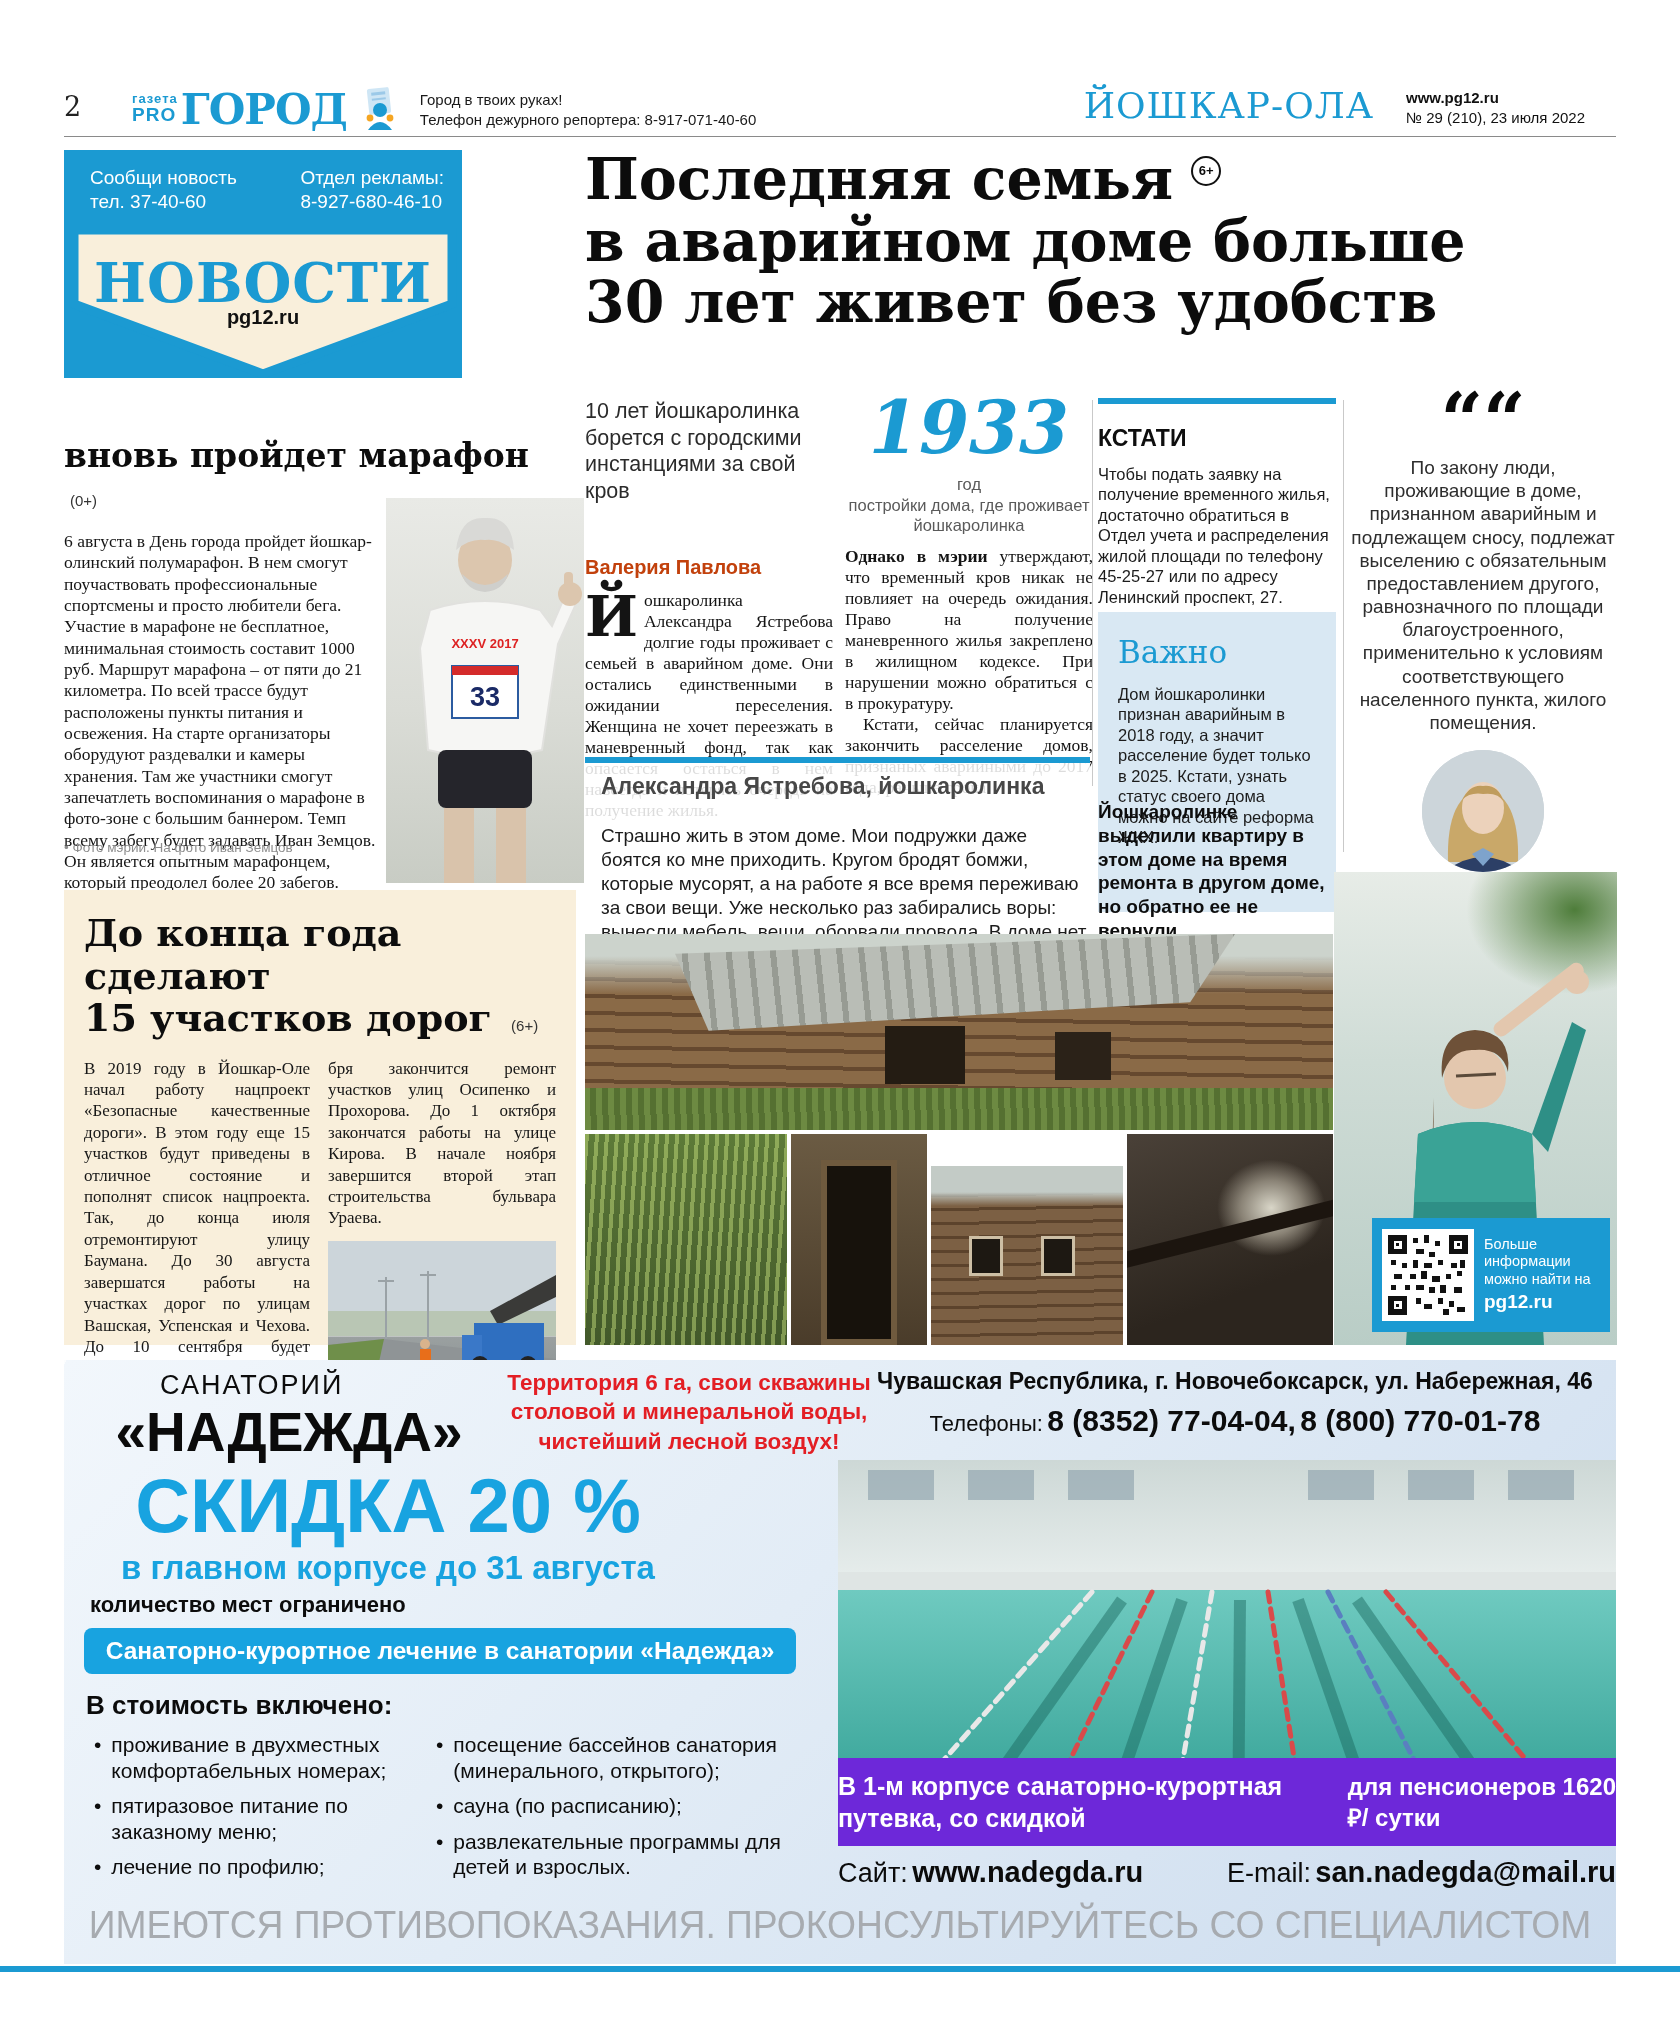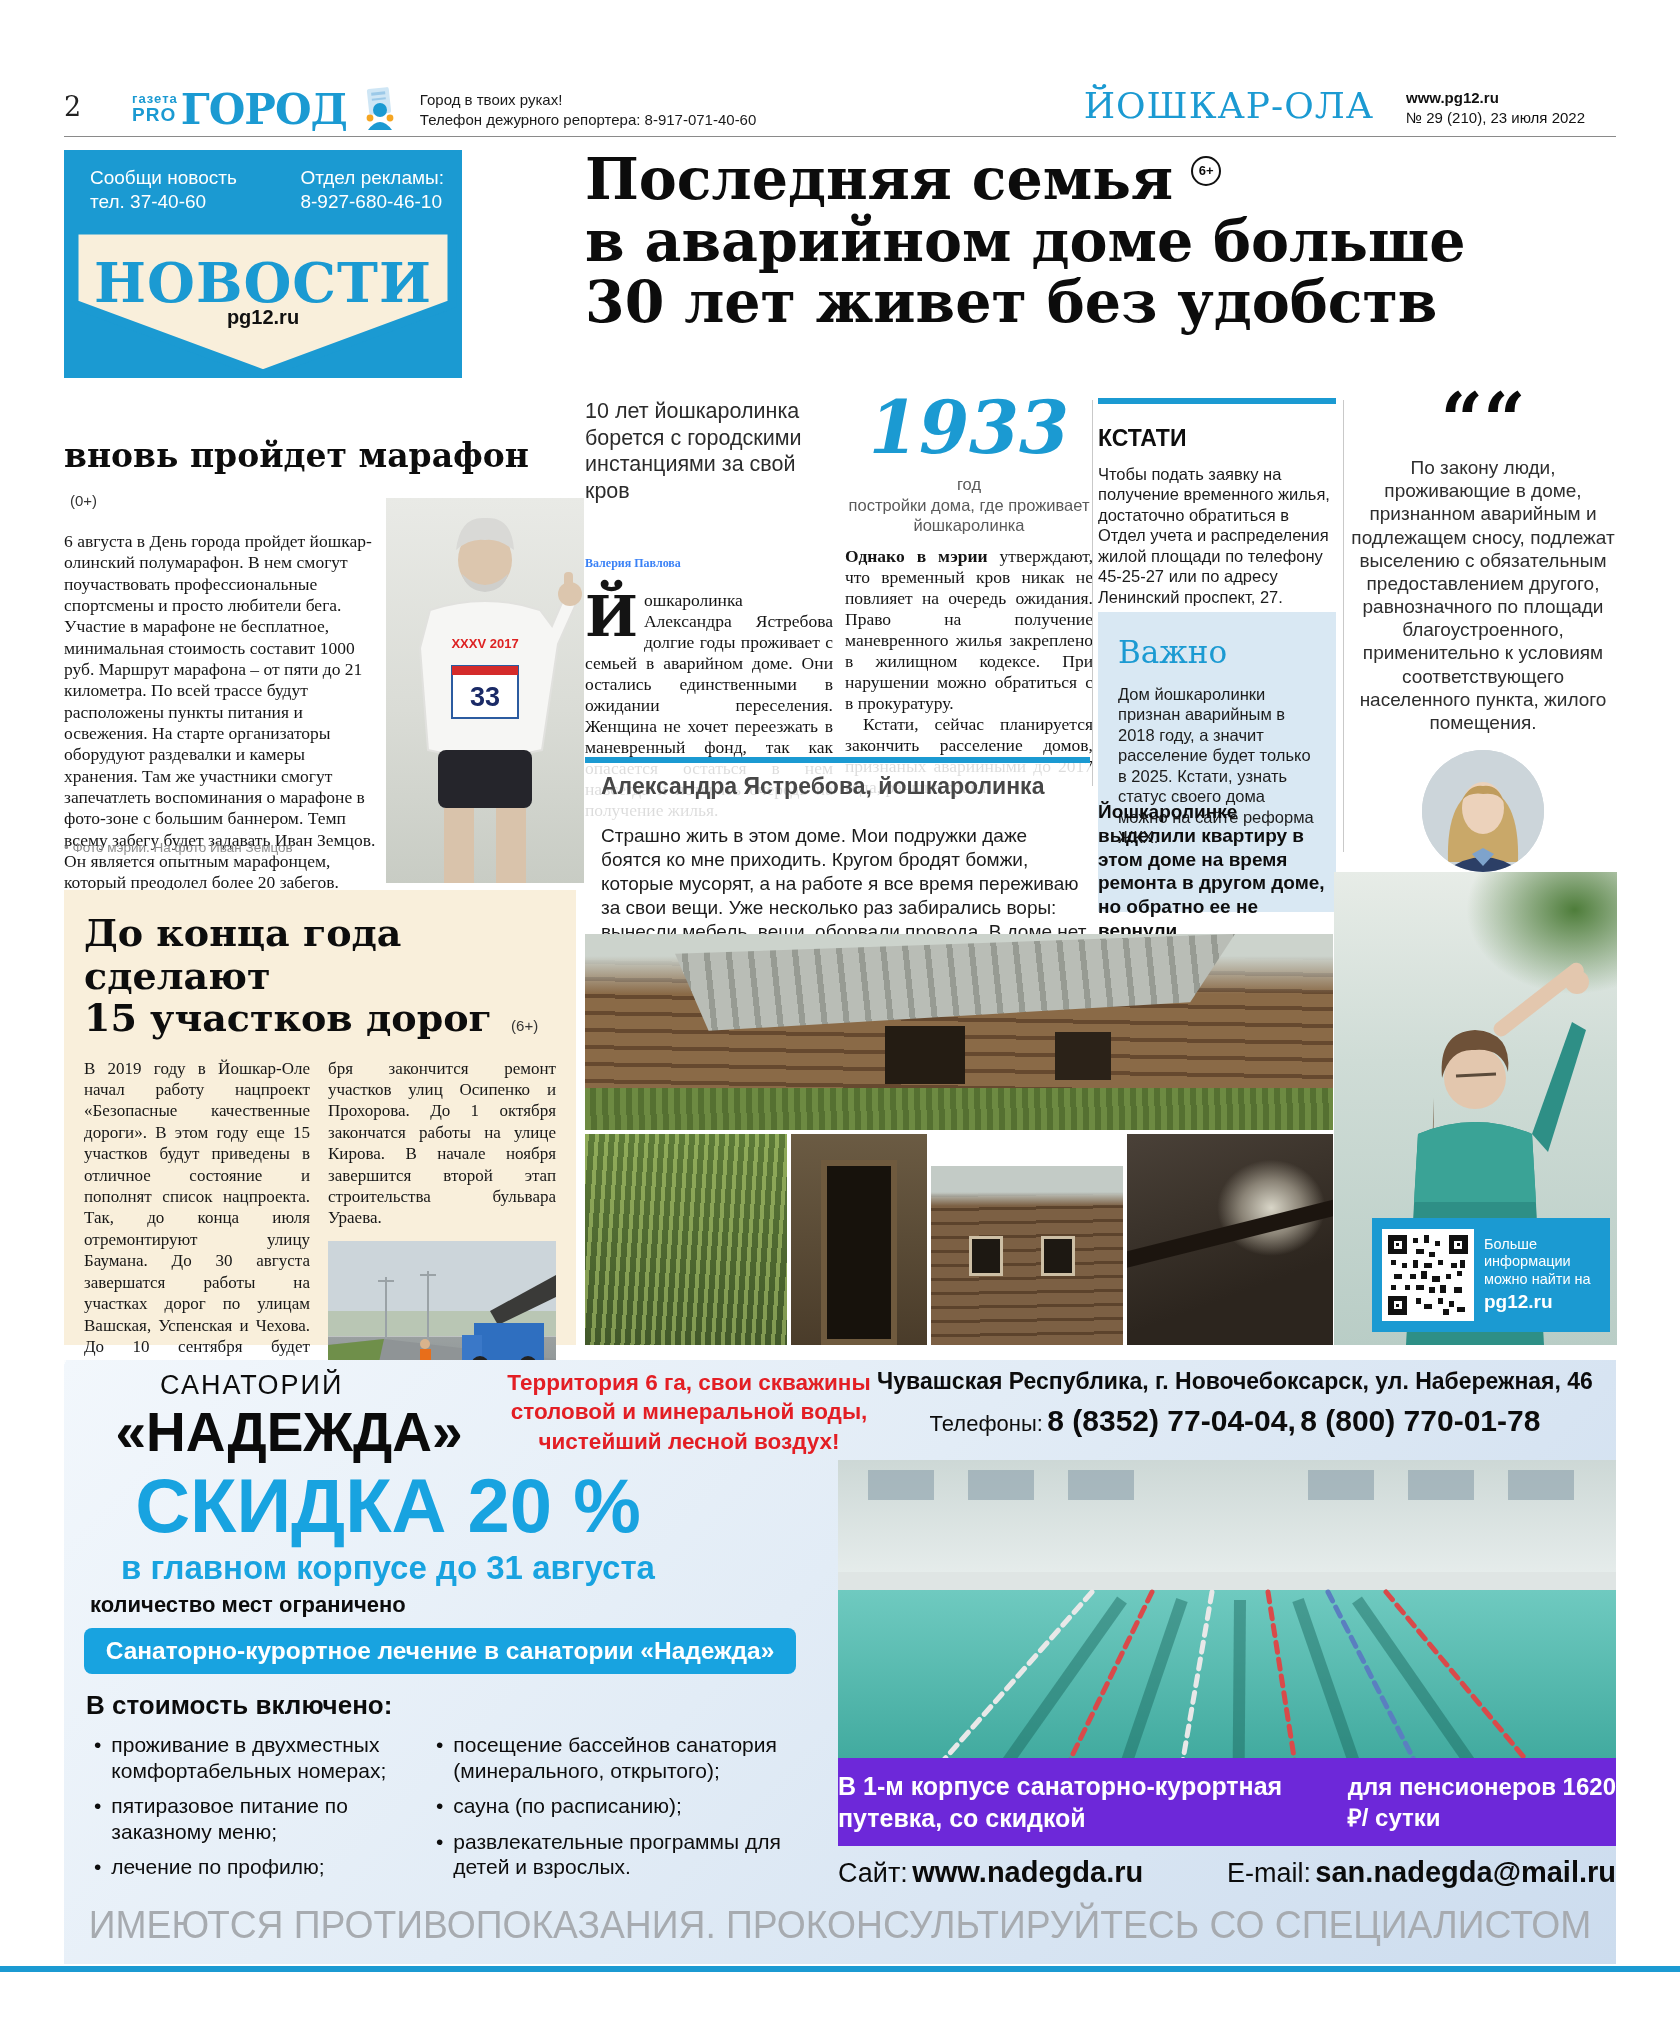--- a/index.html
+++ b/index.html
@@ -40,21 +40,21 @@
   
   .marathon{left:64px;top:398px;width:508px;height:486px}
   .marathon h2{font-family:"DejaVu Serif",serif;font-size:33px;line-height:1.18;font-weight:bold;color:#0d0d0d}
   .small-age{font-family:"Liberation Sans",sans-serif;font-size:15px;font-weight:normal;color:#333;margin-left:6px}
   .marathon .mbody{margin-top:16px;width:312px;font-family:"Liberation Serif",serif;font-size:17.5px;line-height:1.22;color:#161616}
   .mcredit{position:absolute;left:0;top:442px;font-size:13.5px;color:#8e8e8e}
   .runner{position:absolute;left:322px;top:100px;width:198px;height:385px;background:linear-gradient(180deg,#e9eae6 0%,#dadcd6 55%,#c8ccc4 100%);overflow:hidden}
 
   
   .lead{left:585px;top:398px;width:248px;font-size:21.5px;line-height:1.24;color:#2b2b2b}
-  .author{left:585px;top:556px;width:248px;font-family:Liberation Serif, serif;font-weight:bold;font-size:12px;color:#3b82f6}
+  .author{left:585px;top:556px;width:248px;font-family:Liberation Sans, sans-serif;font-weight:bold;font-size:20px;color:#c2410c}
   .col-text{font-family:"Liberation Serif",serif;font-size:17.5px;line-height:1.2;color:#141414}
   .col1p{left:585px;top:590px;width:248px}
   .dropcap{float:left;font-family:"DejaVu Serif",serif;font-weight:bold;font-size:56px;line-height:.82;padding:4px 6px 0 0}
   .stat{left:845px;top:392px;width:248px;text-align:center}
   .stat-num{font-family:"DejaVu Serif",serif;font-weight:bold;font-style:italic;font-size:72px;color:#1b9ad2;line-height:1}
   .stat-cap{margin-top:10px;font-size:16.5px;line-height:1.25;color:#5a5a5a}
   .col2p{left:845px;top:546px;width:248px}
   .col2p p+p{text-indent:18px}
   .kstati{left:1098px;top:398px;width:238px;border-top:6px solid #1b9ad2;padding-top:21px}
   .kstati h3{font-size:23px;font-weight:bold;color:#0e0e0e;margin-bottom:12px}

